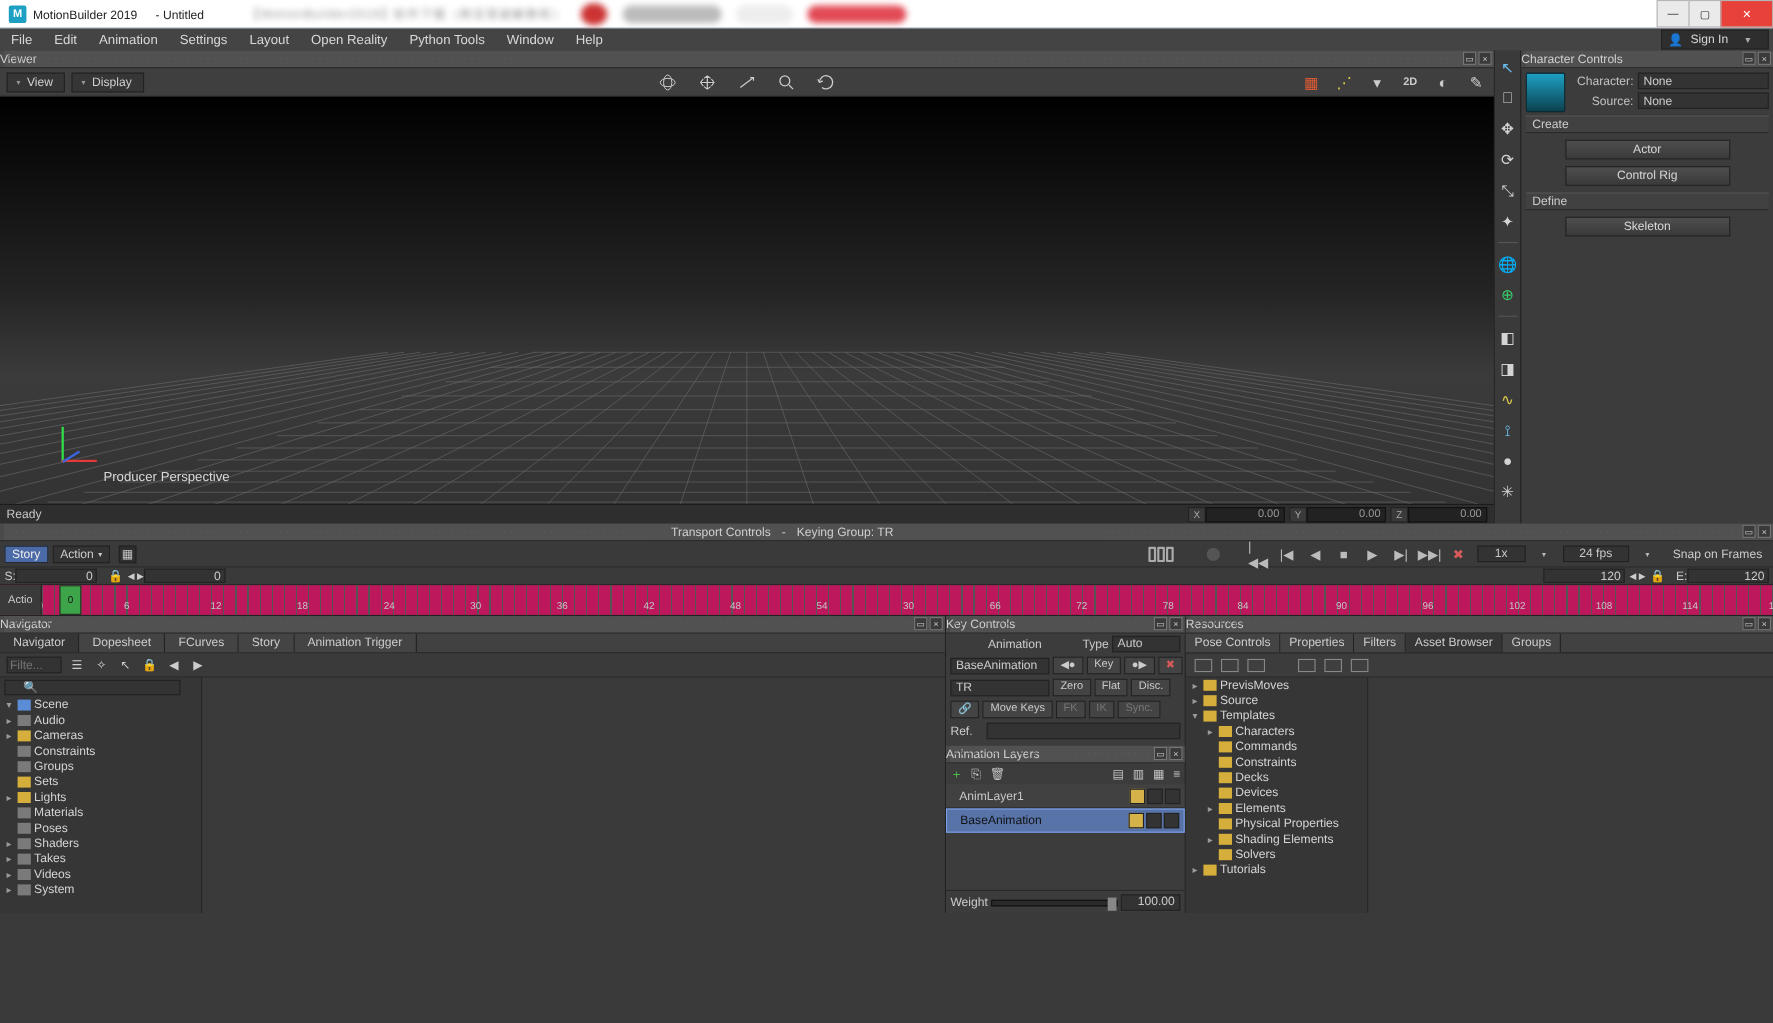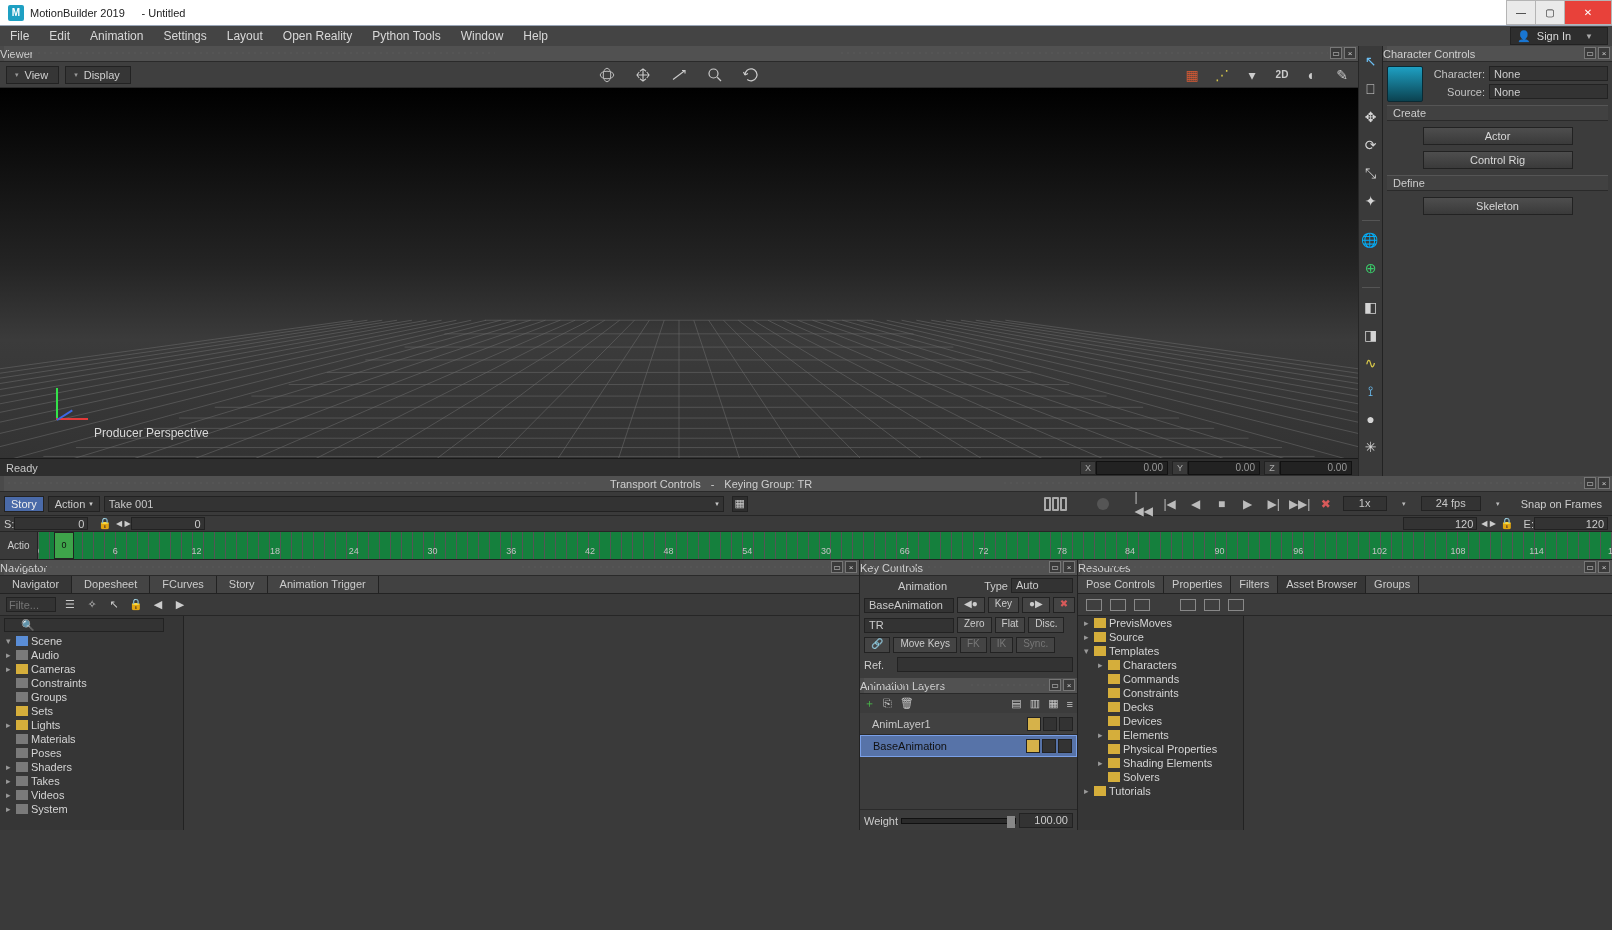--- a/index.html
+++ b/index.html
@@ -82,21 +82,21 @@
   .loop-ic span { width:7px; height:14px; border:2px solid #aaa; border-radius:1px;}
   .rec { width: 12px; height: 12px; border-radius: 50%; background: #555;}
   .speed-dd { background:#333; border:1px solid #222; width:44px; height:15px; text-align:center; line-height:13px;}
   .fps-dd { background:#333; border:1px solid #222; width:60px; height:15px; text-align:center; line-height:13px;}
   .snap-dd { color:#ccc; padding:0 6px; }
 
   .range-row { height: 16px; background: #3a3a3a; display: flex; align-items: center; padding: 0 4px; color:#ccc; font-size:10px; border-bottom:1px solid #262626;}
   .range-row .field { background:#333; border:1px solid #222; width:74px; height:13px; text-align:right; padding-right:3px;}
 
   
-  .timeline { height: 28px; background: #15803d; display: flex; align-items: stretch; border-bottom: 1px solid #222; }
+  .timeline { height: 28px; background: #be185d; display: flex; align-items: stretch; border-bottom: 1px solid #222; }
   .timeline .lbl { width: 38px; display:flex; align-items:center; justify-content:center; font-size:10px; color:#ccc; background:#3a3a3a; border-right:1px solid #222;}
   .ruler { flex: 1; position: relative; background: repeating-linear-gradient(to right, #555 0, #555 1px, transparent 1px, transparent 11px); overflow:hidden; }
   .ruler .mark { position:absolute; bottom:3px; font-size:9px; color:#c4c4c4;}
   .ruler .cursor { position:absolute; left:16px; top:0; bottom:0; width:20px; background:#3ea44a; border:1px solid #222; color:#111; font-size:9px; text-align:center; line-height:24px;}
 
   
   .bottom-row { display: flex; height: 270px; }
 
   
   .nav-panel { width: 860px; display:flex; flex-direction:column; border-right:1px solid #222;}
@@ -144,20 +144,27 @@
 </style>
 </head>
 <body>
 
 <div class="titlebar">
   <div class="app-icon">M</div>
   <div class="title">
     <span>MotionBuilder 2019</span>
     &nbsp;&nbsp;&nbsp;
     <span>- Untitled</span>
+  </div>
+  <div class="blur-strip">
+    <span>【MotionBuilder2019】软件下载（附安装破解教程）</span>
+    <span style="width:24px;height:20px;border-radius:50%;background:#c33;filter:blur(3px);"></span>
+    <span class="pill" style="background:#bbb;"></span>
+    <span class="pill" style="background:#eee;border:1px solid #ddd;width:50px;"></span>
+    <span class="pill" style="background:#e24a55;"></span>
   </div>
   <div class="win-btns">
     <div>—</div>
     <div>▢</div>
     <div class="close">✕</div>
   </div>
 </div>
 
 <div class="menubar">
   <span class="item">File</span>
@@ -329,24 +336,20 @@
     <span>▭</span>
     <span>×</span>
   </div>
 </div>
 <div class="transport">
   <div class="seg-btn" style="background:#4a6aa8;color:#eee;">Story</div>
   <div class="seg-btn">
       <span>Action</span>
       <span style="margin-left:4px;font-size:7px;">▾</span>
     </div>
-  <div class="take-dd">
-      <span>Take 001</span>
-      <span style="margin-left:auto;font-size:7px;">▾</span>
-    </div>
   <div class="tog">▦</div>
 
   <div class="play-ctrls">
     <div class="loop-ic">
         <span></span>
         <span></span>
         <span></span>
       </div>
     <div style="width:14px"></div>
     <div class="rec"></div>

